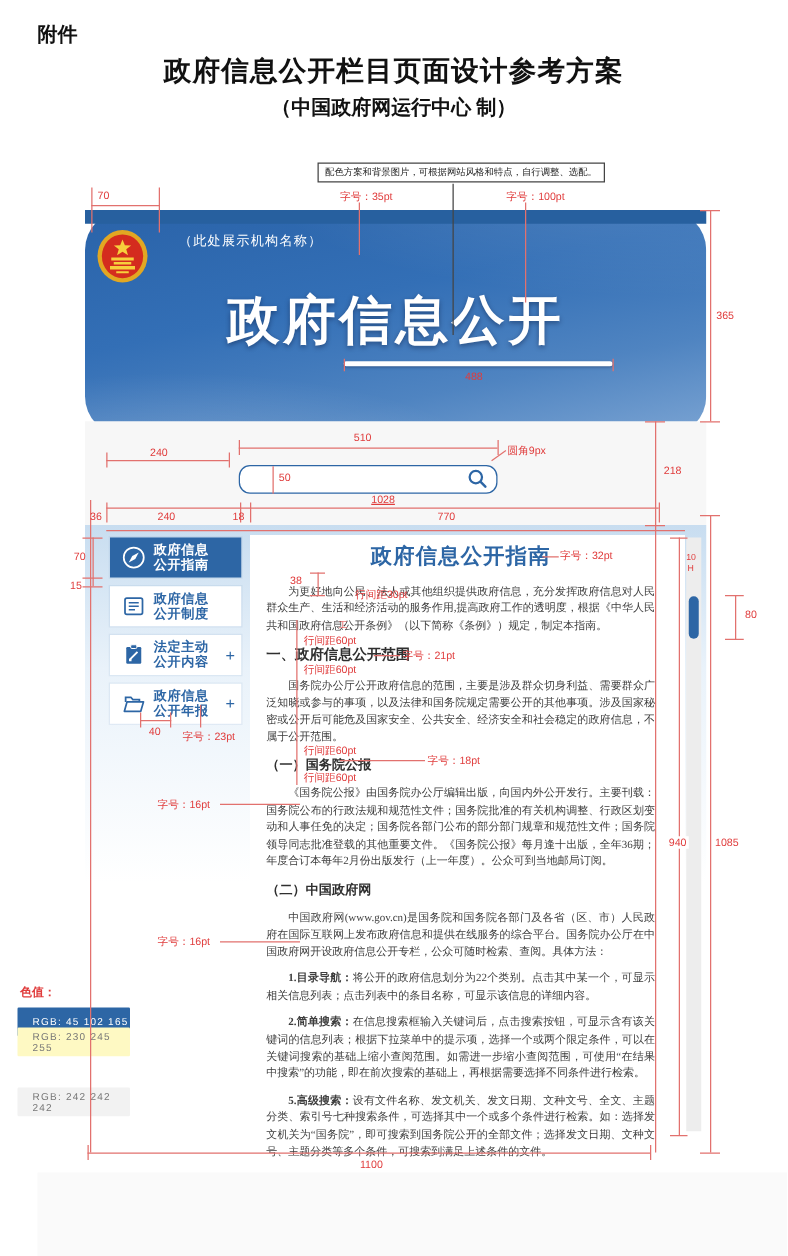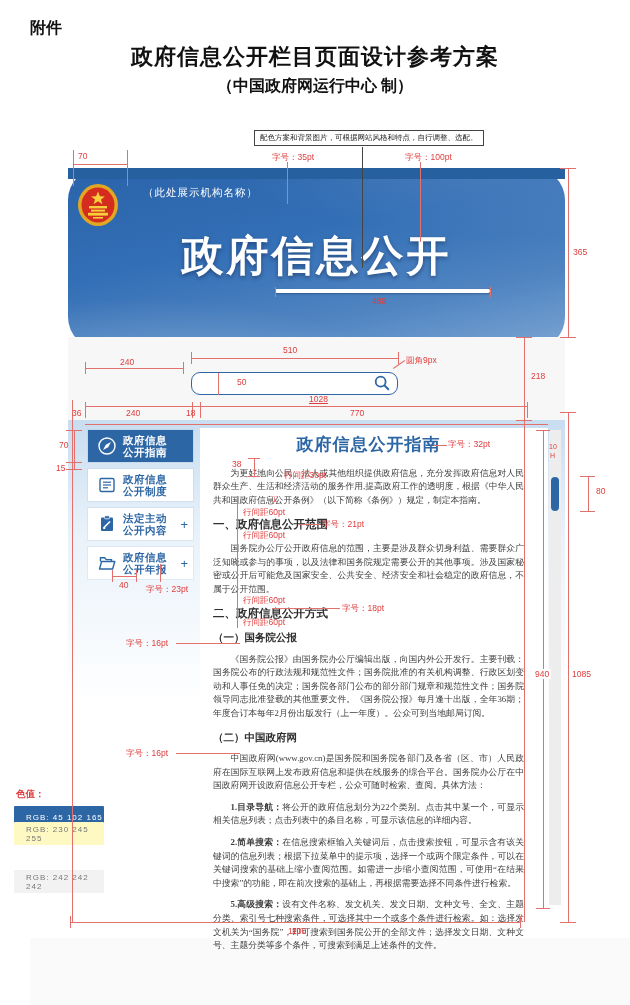--- a/index.html
+++ b/index.html
@@ -162,21 +162,20 @@
     </span>
     <span class="side-plus">+</span>
   </div>
 
   <div class="card">
     <div class="card-inner">
       <div class="c-head">政府信息公开指南</div>
       <p class="c-p">为更好地向公民、法人或其他组织提供政府信息，充分发挥政府信息对人民群众生产、生活和经济活动的服务作用,提高政府工作的透明度，根据《中华人民共和国政府信息公开条例》（以下简称《条例》）规定，制定本指南。</p>
       <div class="c-sec">一、政府信息公开范围</div>
       <p class="c-p">国务院办公厅公开政府信息的范围，主要是涉及群众切身利益、需要群众广泛知晓或参与的事项，以及法律和国务院规定需要公开的其他事项。涉及国家秘密或公开后可能危及国家安全、公共安全、经济安全和社会稳定的政府信息，不属于公开范围。</p>
-      <div class="c-sec">二、政府信息公开方式</div>
       <div class="c-sub">（一）国务院公报</div>
       <p class="c-p">《国务院公报》由国务院办公厅编辑出版，向国内外公开发行。主要刊载：国务院公布的行政法规和规范性文件；国务院批准的有关机构调整、行政区划变动和人事任免的决定；国务院各部门公布的部分部门规章和规范性文件；国务院领导同志批准登载的其他重要文件。《国务院公报》每月逢十出版，全年36期；年度合订本每年2月份出版发行（上一年度）。公众可到当地邮局订阅。</p>
       <div class="c-sub">（二）中国政府网</div>
       <p class="c-p">中国政府网(www.gov.cn)是国务院和国务院各部门及各省（区、市）人民政府在国际互联网上发布政府信息和提供在线服务的综合平台。国务院办公厅在中国政府网开设政府信息公开专栏，公众可随时检索、查阅。具体方法：</p>
       <p class="c-p"><b>1.目录导航：</b><span>将公开的政府信息划分为22个类别。点击其中某一个，可显示相关信息列表；点击列表中的条目名称，可显示该信息的详细内容。</span></p>
       <p class="c-p"><b>2.简单搜索：</b><span>在信息搜索框输入关键词后，点击搜索按钮，可显示含有该关键词的信息列表；根据下拉菜单中的提示项，选择一个或两个限定条件，可以在关键词搜索的基础上缩小查阅范围。如需进一步缩小查阅范围，可使用“在结果中搜索”的功能，即在前次搜索的基础上，再根据需要选择不同条件进行检索。</span></p>
       <p class="c-p"><b>5.高级搜索：</b><span>设有文件名称、发文机关、发文日期、文种文号、全文、主题分类、索引号七种搜索条件，可选择其中一个或多个条件进行检索。如：选择发文机关为“国务院”，即可搜索到国务院公开的全部文件；选择发文日期、文种文号、主题分类等多个条件，可搜索到满足上述条件的文件。</span></p>
     </div>
   </div>
   <div class="sb-track"></div>
@@ -204,23 +203,23 @@
   <div class="ann" style="left:120px;top:357px;">240</div>
   <div class="rl" style="left:85px;top:368px;width:98px;height:1px;"></div>
   <div class="rl" style="left:85px;top:362px;width:1px;height:12px;"></div>
   <div class="rl" style="left:183px;top:362px;width:1px;height:12px;"></div>
   <div class="ann" style="left:283px;top:345px;">510</div>
   <div class="rl" style="left:191px;top:358px;width:207px;height:1px;"></div>
   <div class="rl" style="left:191px;top:352px;width:1px;height:12px;"></div>
   <div class="rl" style="left:398px;top:352px;width:1px;height:12px;"></div>
   <div class="ann" style="left:406px;top:355px;">圆角9px</div>
   <div class="slant" style="left:392px;top:364px;"></div>
-  <div class="ann" style="left:237px;top:377px;">50</div>
+  <div class="ann" style="left:223px;top:377px;">50</div>
   <div class="rl" style="left:218px;top:373px;width:1px;height:22px;z-index:6;"></div>
-  <div class="ann" style="left:309px;top:394px;text-decoration:underline;">1028</div>
+  <div class="ann" style="left:297px;top:394px;text-decoration:underline;">1028</div>
   <div class="rl" style="left:85px;top:406px;width:442px;height:1px;"></div>
   <div class="ann" style="left:72px;top:408px;">36</div>
   <div class="ann" style="left:126px;top:408px;">240</div>
   <div class="ann" style="left:186px;top:408px;">18</div>
   <div class="ann" style="left:350px;top:408px;">770</div>
   <div class="rl" style="left:85px;top:402px;width:1px;height:16px;"></div>
   <div class="rl" style="left:192px;top:402px;width:1px;height:16px;"></div>
   <div class="rl" style="left:200px;top:402px;width:1px;height:16px;"></div>
   <div class="rl" style="left:527px;top:402px;width:1px;height:16px;"></div>
   <div class="ann" style="left:531px;top:371px;">218</div>

